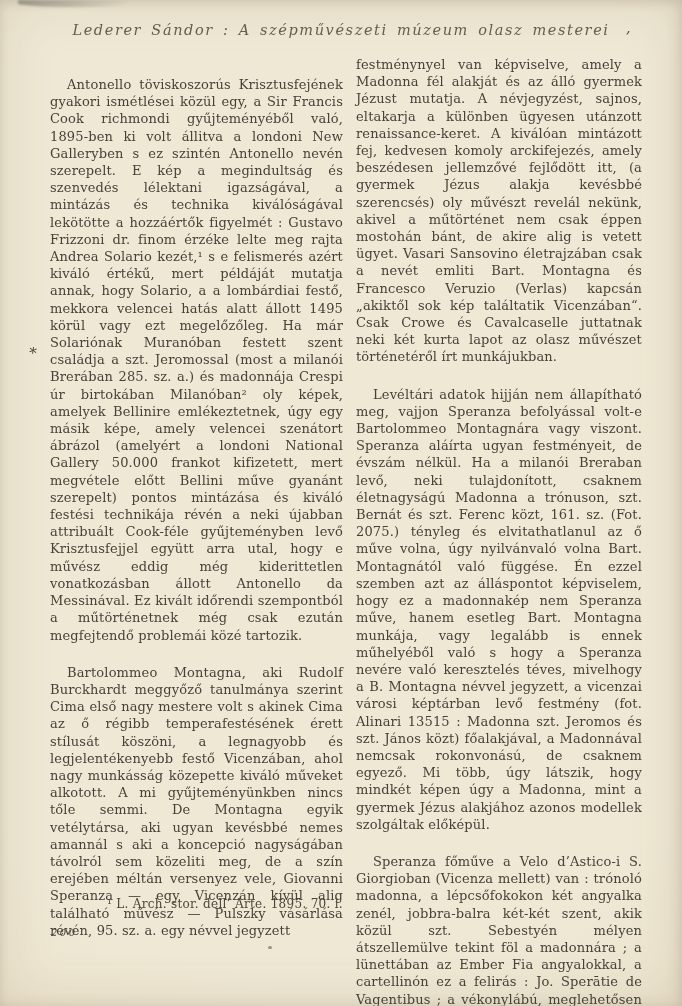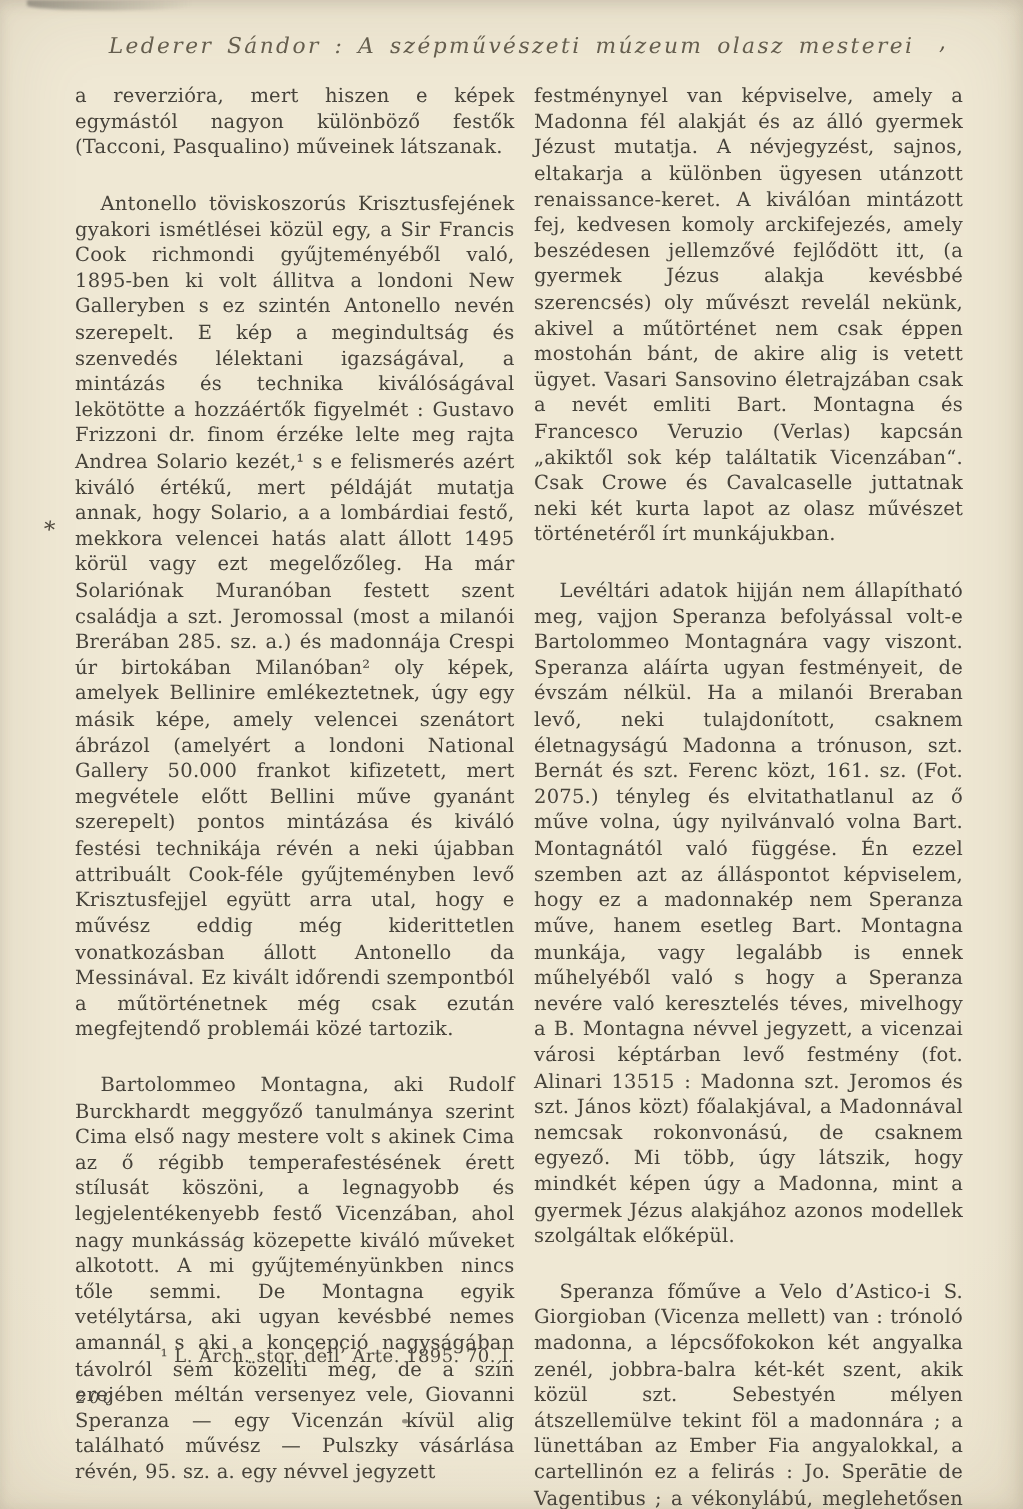--- a/index.html
+++ b/index.html
@@ -84,21 +84,20 @@
 
   <div class="smudge-top-left"></div>
 
   <div class="header">
     <span class="running-title">Lederer Sándor : A szépművészeti múzeum olasz mesterei</span><span class="stray-mark">’</span>
   </div>
 
   <span class="margin-mark">*</span>
 
   <div class="column left">
-    <p>a reverzióra, mert hiszen e képek egymástól nagyon különböző festők (Tacconi, Pasqualino) műveinek látszanak.</p>
     <p class="indent">Antonello töviskoszorús Krisztusfejének gyakori ismétlései közül egy, a Sir Francis Cook richmondi gyűjteményéből való, 1895-ben ki volt állitva a londoni New Galleryben s ez szintén Antonello nevén szerepelt. E kép a megindultság és szenvedés lélektani igazságával, a mintázás és technika kiválóságával lekötötte a hozzáértők figyelmét : Gustavo Frizzoni dr. finom érzéke lelte meg rajta Andrea Solario kezét,¹ s e felismerés azért kiváló értékű, mert példáját mutatja annak, hogy Solario, a a lombárdiai festő, mekkora velencei hatás alatt állott 1495 körül vagy ezt megelőzőleg. Ha már Solariónak Muranóban festett szent családja a szt. Jeromossal (most a milanói Brerában 285. sz. a.) és madonnája Crespi úr birtokában Milanóban² oly képek, amelyek Bellinire emlékeztetnek, úgy egy másik képe, amely velencei szenátort ábrázol (amelyért a londoni National Gallery 50.000 frankot kifizetett, mert megvétele előtt Bellini műve gyanánt szerepelt) pontos mintázása és kiváló festési technikája révén a neki újabban attribuált Cook-féle gyűjteményben levő Krisztusfejjel együtt arra utal, hogy e művész eddig még kiderittetlen vonatkozásban állott Antonello da Messinával. Ez kivált időrendi szempontból a műtörténetnek még csak ezután megfejtendő problemái közé tartozik.</p>
     <p class="indent">Bartolommeo Montagna, aki Rudolf Burckhardt meggyőző tanulmánya szerint Cima első nagy mestere volt s akinek Cima az ő régibb temperafestésének érett stílusát köszöni, a legnagyobb és legjelentékenyebb festő Vicenzában, ahol nagy munkásság közepette kiváló műveket alkotott. A mi gyűjteményünkben nincs tőle semmi. De Montagna egyik vetélytársa, aki ugyan kevésbbé nemes amannál s aki a koncepció nagyságában távolról sem közeliti meg, de a szín erejében méltán versenyez vele, Giovanni Speranza — egy Vicenzán kívül alig található művész — Pulszky vásárlása révén, 95. sz. a. egy névvel jegyzett</p>
   </div>
 
   <div class="column right">
     <p>festménynyel van képviselve, amely a Madonna fél alakját és az álló gyermek Jézust mutatja. A névjegyzést, sajnos, eltakarja a különben ügyesen utánzott renaissance-keret. A kiválóan mintázott fej, kedvesen komoly arckifejezés, amely beszédesen jellemzővé fejlődött itt, (a gyermek Jézus alakja kevésbbé szerencsés) oly művészt revelál nekünk, akivel a műtörténet nem csak éppen mostohán bánt, de akire alig is vetett ügyet. Vasari Sansovino életrajzában csak a nevét emliti Bart. Montagna és Francesco Veruzio (Verlas) kapcsán „akiktől sok kép találtatik Vicenzában“. Csak Crowe és Cavalcaselle juttatnak neki két kurta lapot az olasz művészet történetéről írt munkájukban.</p>
     <p class="indent">Levéltári adatok hijján nem állapítható meg, vajjon Speranza befolyással volt-e Bartolommeo Montagnára vagy viszont. Speranza aláírta ugyan festményeit, de évszám nélkül. Ha a milanói Breraban levő, neki tulajdonított, csaknem életnagyságú Madonna a trónuson, szt. Bernát és szt. Ferenc közt, 161. sz. (Fot. 2075.) tényleg és elvitathatlanul az ő műve volna, úgy nyilvánvaló volna Bart. Montagnától való függése. Én ezzel szemben azt az álláspontot képviselem, hogy ez a madonnakép nem Speranza műve, hanem esetleg Bart. Montagna munkája, vagy legalább is ennek műhelyéből való s hogy a Speranza nevére való keresztelés téves, mivelhogy a B. Montagna névvel jegyzett, a vicenzai városi képtárban levő festmény (fot. Alinari 13515 : Madonna szt. Jeromos és szt. János közt) főalakjával, a Madonnával nemcsak rokonvonású, de csaknem egyező. Mi több, úgy látszik, hogy mindkét képen úgy a Madonna, mint a gyermek Jézus alakjához azonos modellek szolgáltak előképül.</p>
     <p class="indent">Speranza főműve a Velo d’Astico-i S. Giorgioban (Vicenza mellett) van : trónoló madonna, a lépcsőfokokon két angyalka zenél, jobbra-balra két-két szent, akik közül szt. Sebestyén mélyen átszellemülve tekint föl a madonnára ; a lünettában az Ember Fia angyalokkal, a cartellinón ez a felirás : Jo. Sperātie de Vagentibus ; a vékonylábú, meglehetősen rongált állapotban levő gyermek Jézus, aki két szem cseresznyét tart baljában, típus és mozdulat dolgában annyira hasonlit a mienkhez, hogy</p>
   </div>
 

